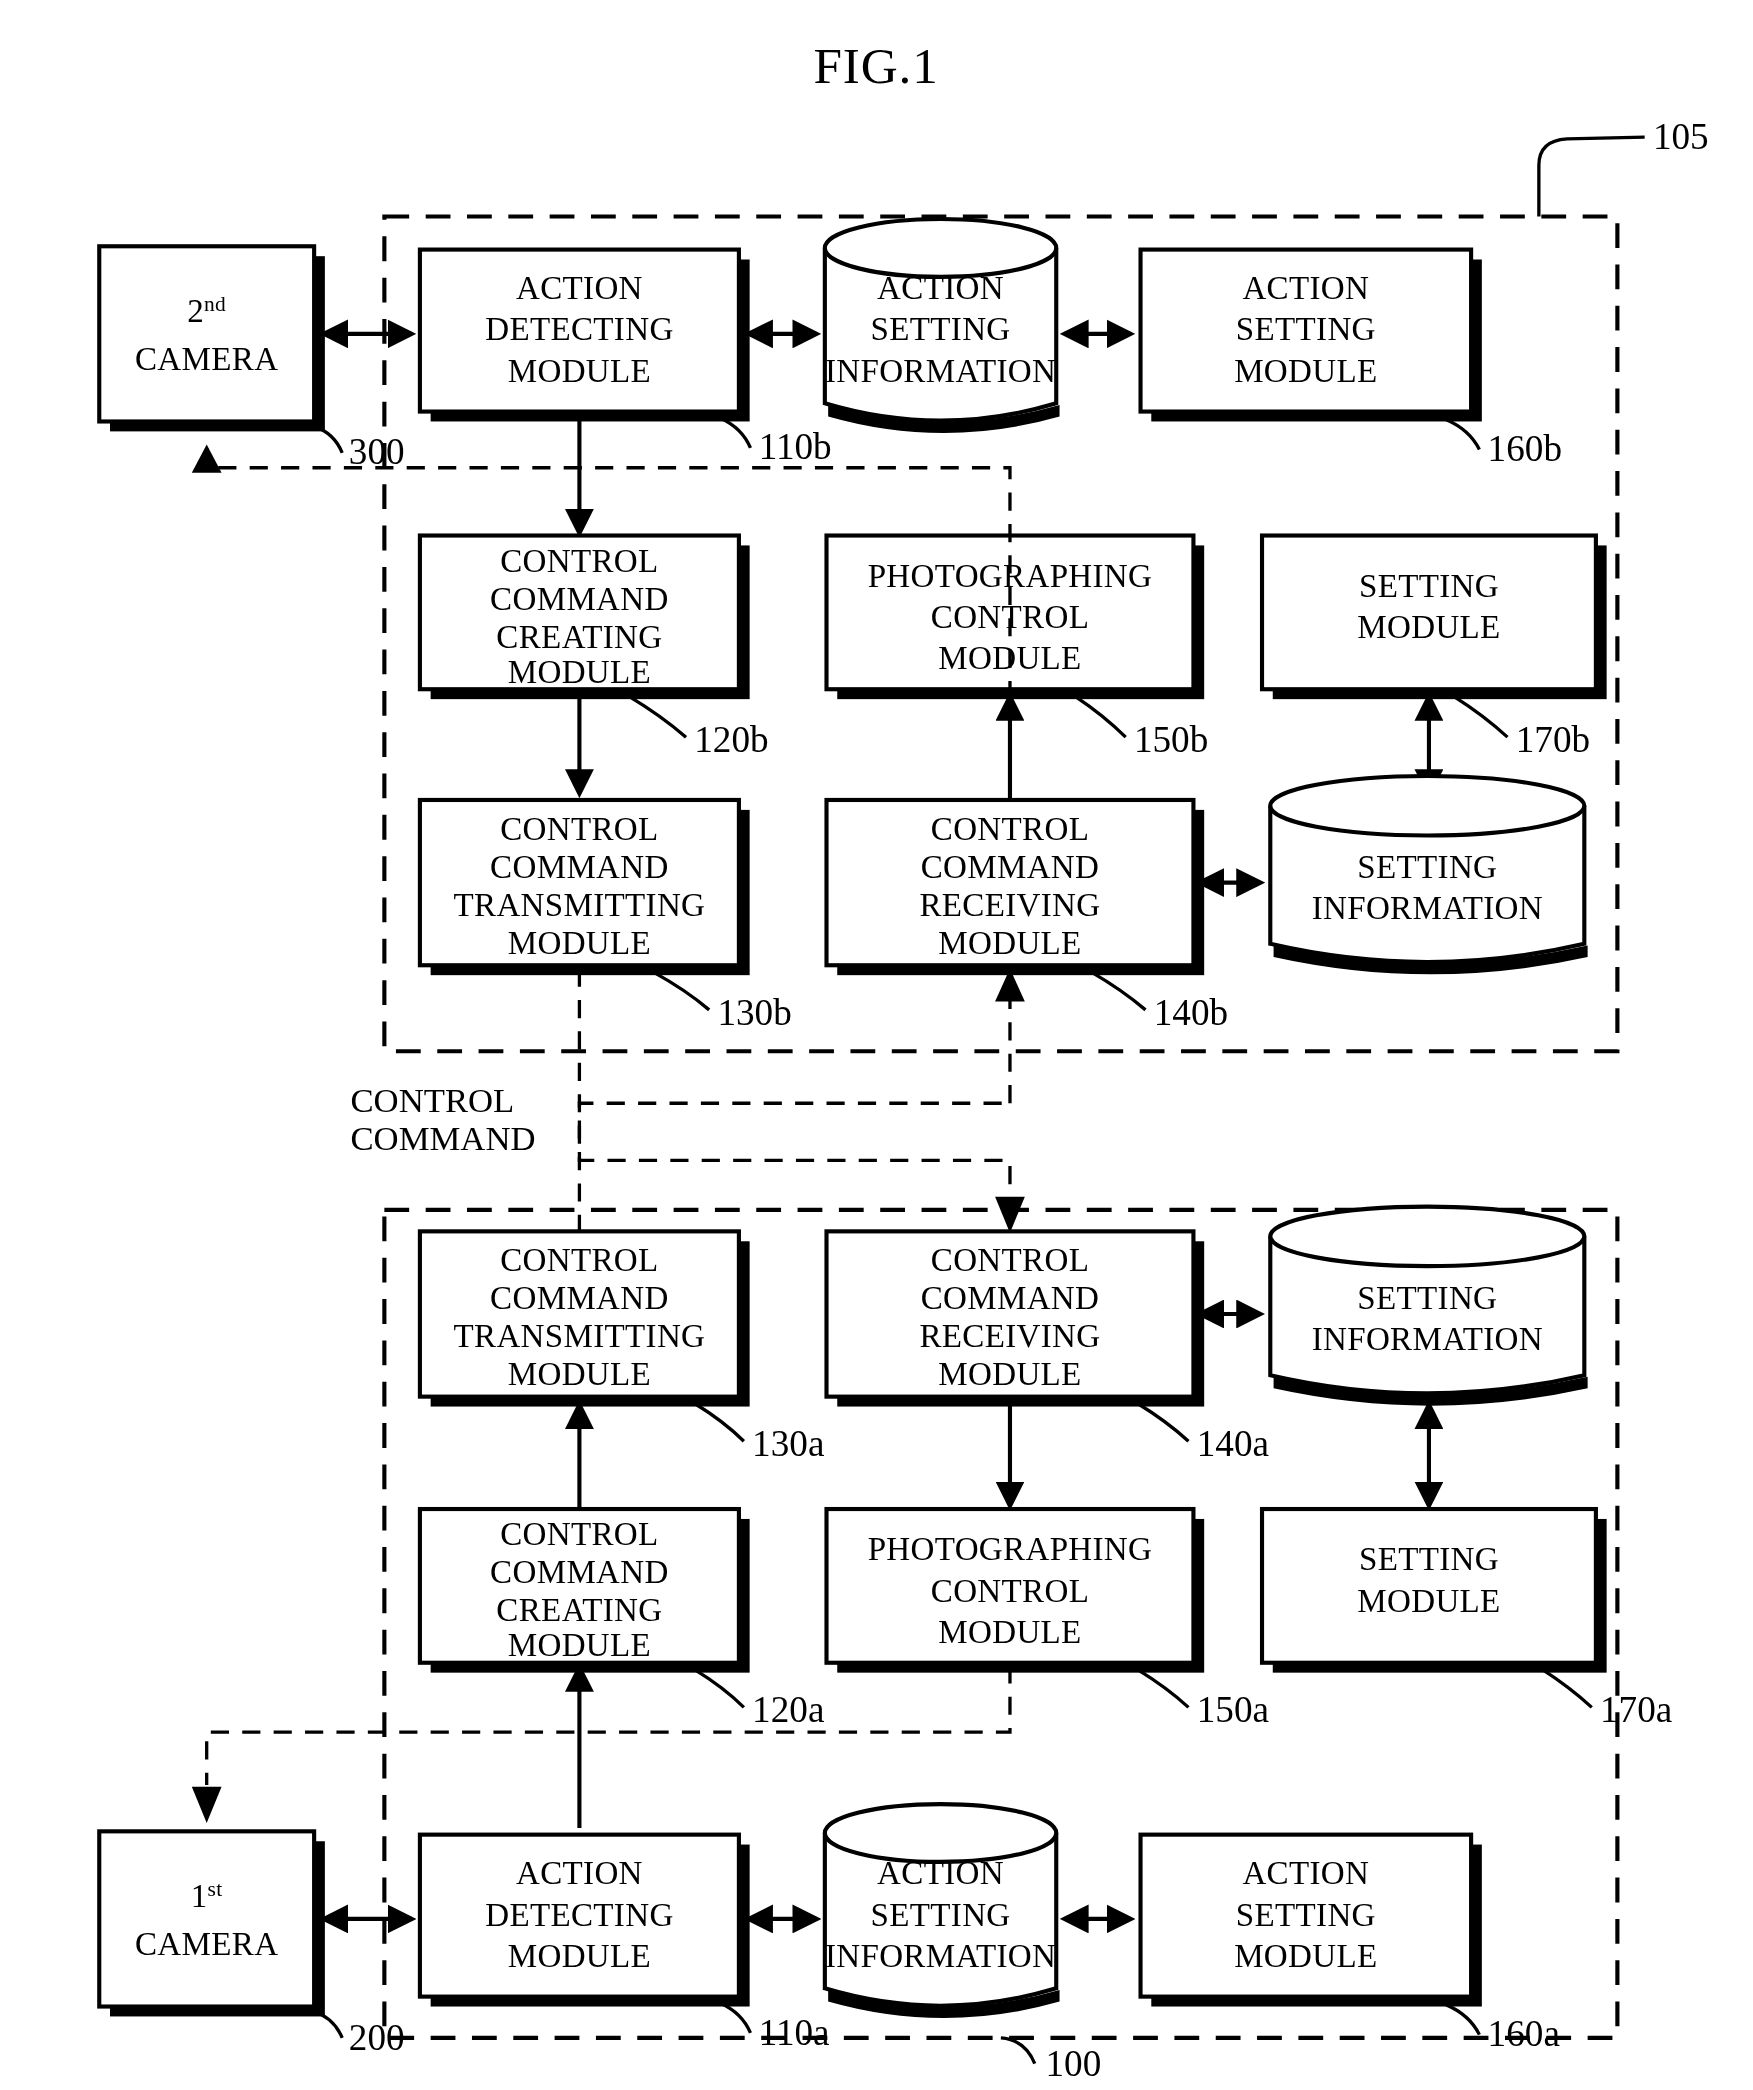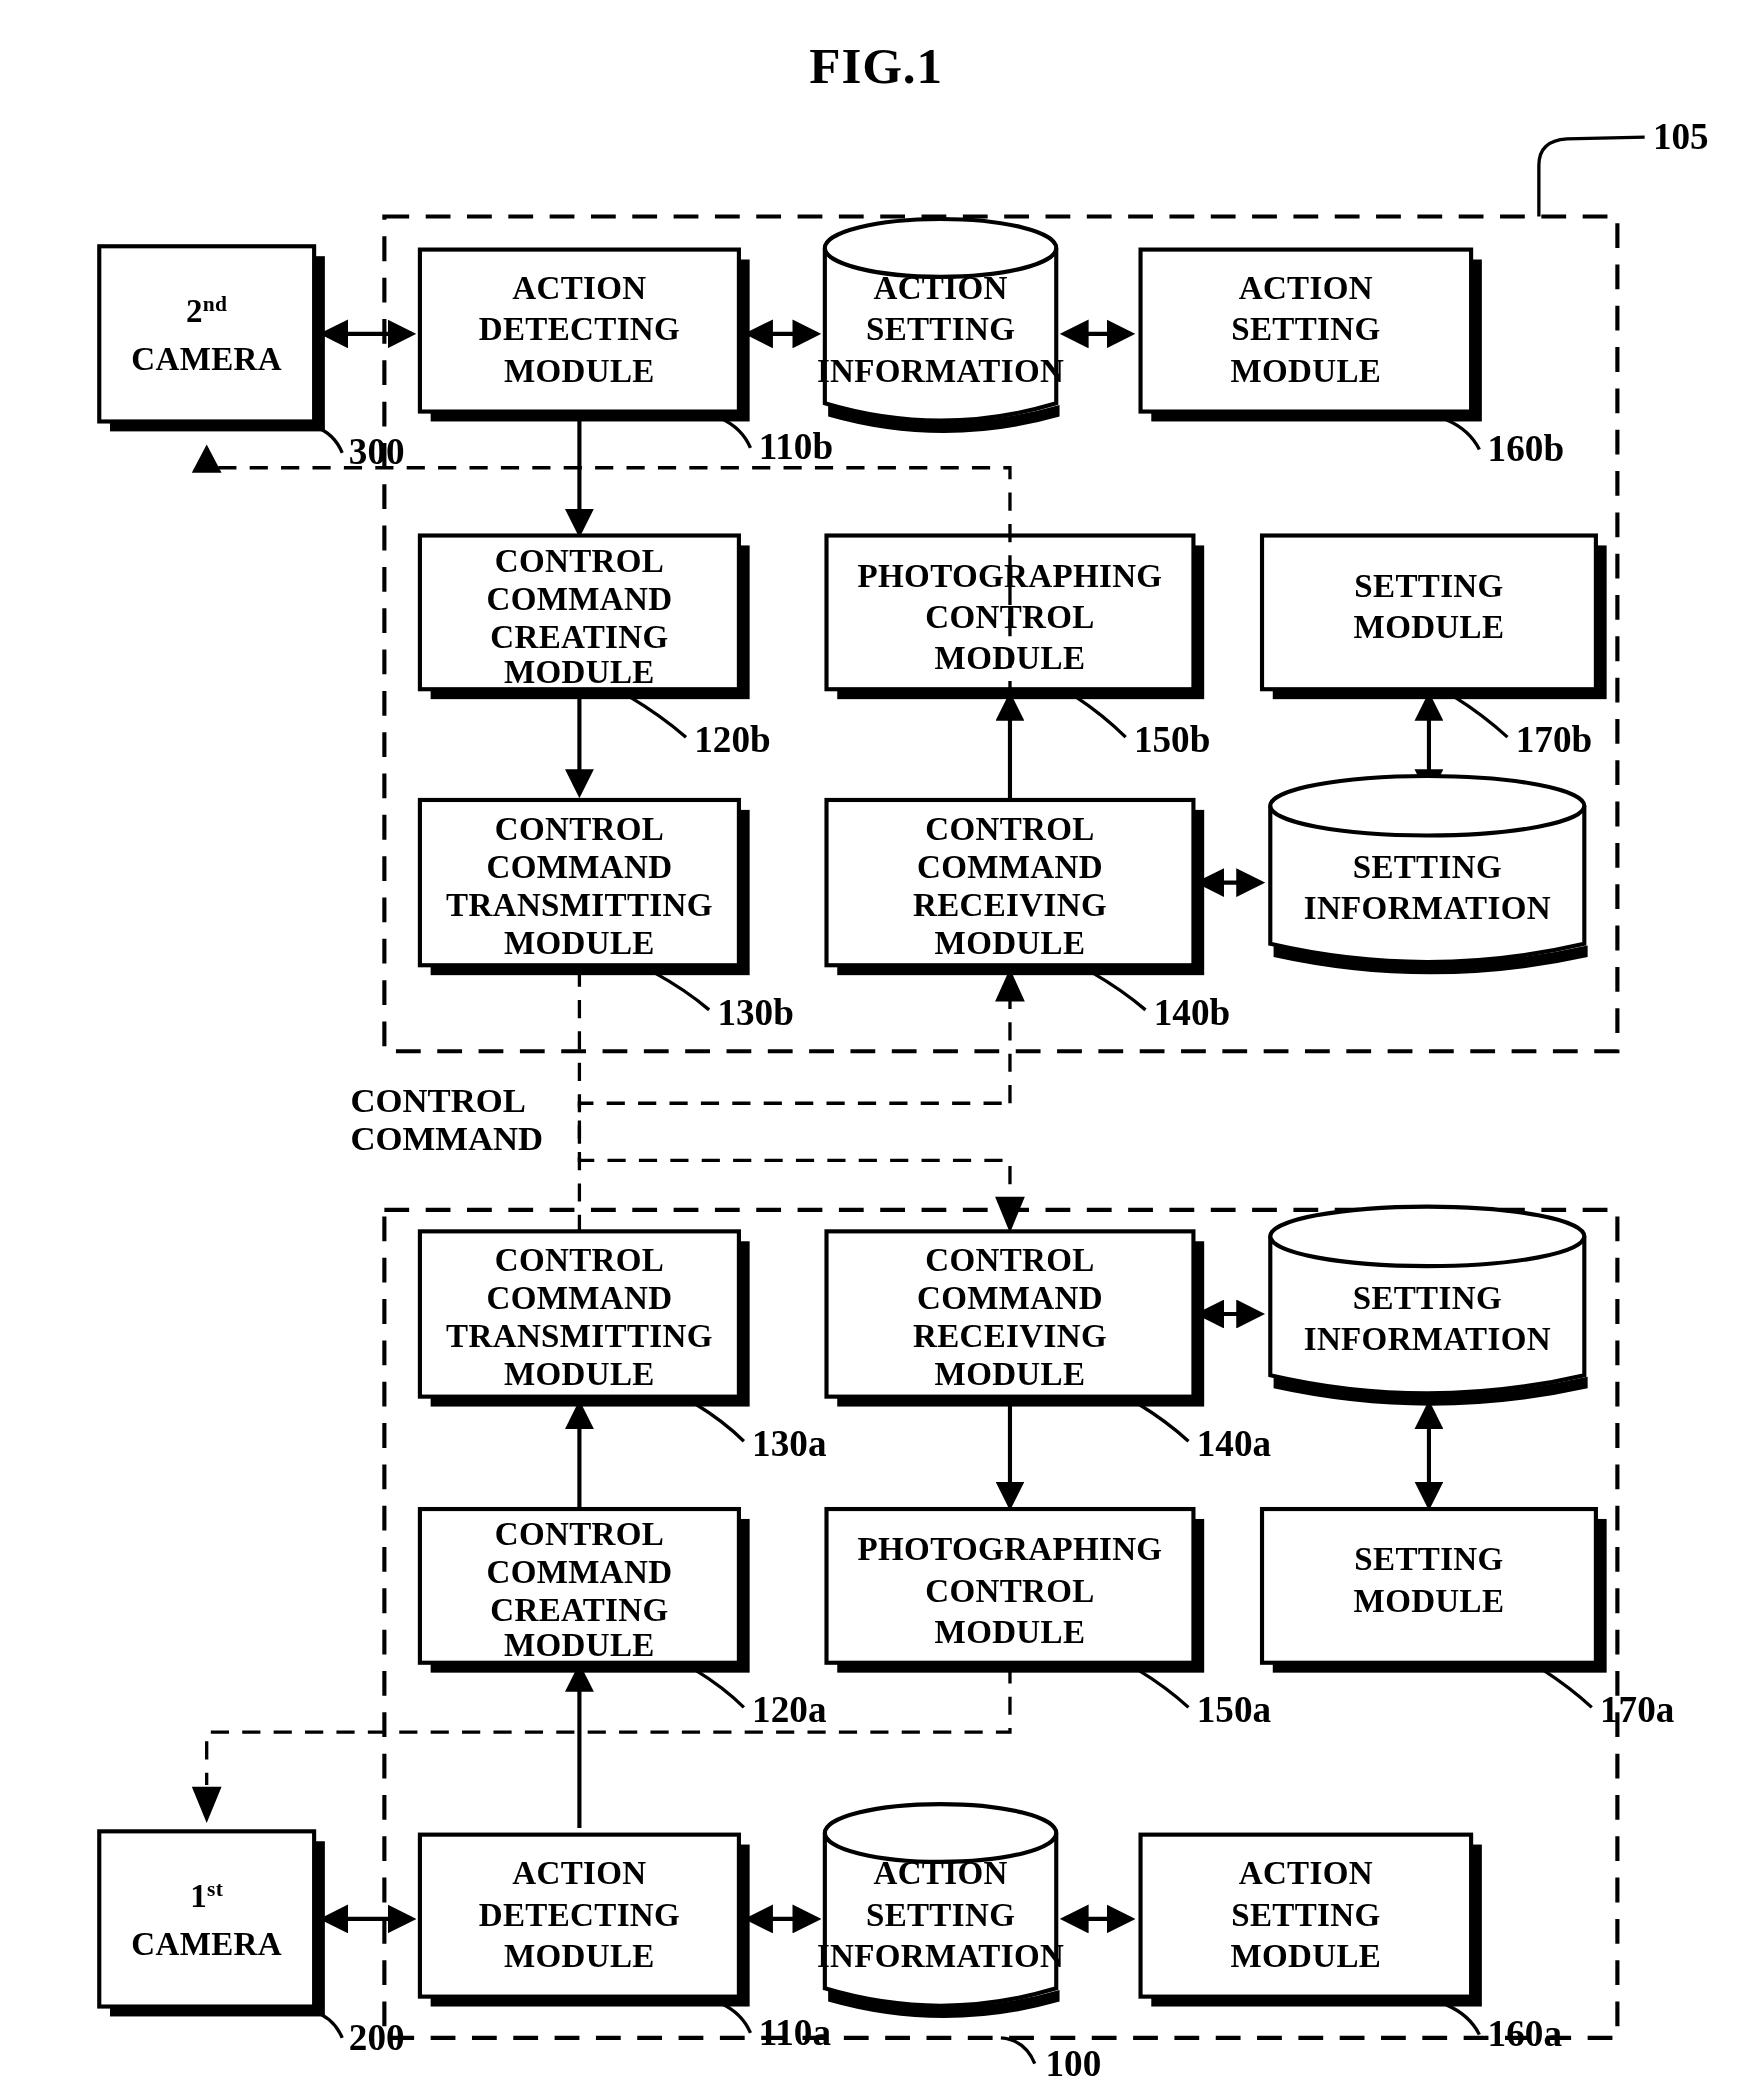--- a/index.html
+++ b/index.html
@@ -12,21 +12,20 @@
     height: 2090px;
     font-family: "Liberation Serif", "DejaVu Serif", serif;
     color: #000000;
     overflow: hidden;
     position: relative;
   }
   #figure-root {
     position: relative;
     width: 1753px;
     height: 2090px;
-    font-weight: bold;
   }
   svg#diagram {
     position: absolute;
     top: 0;
     left: 0;
     width: 1753px;
     height: 2090px;
     display: block;
   }
   .fig-title {

